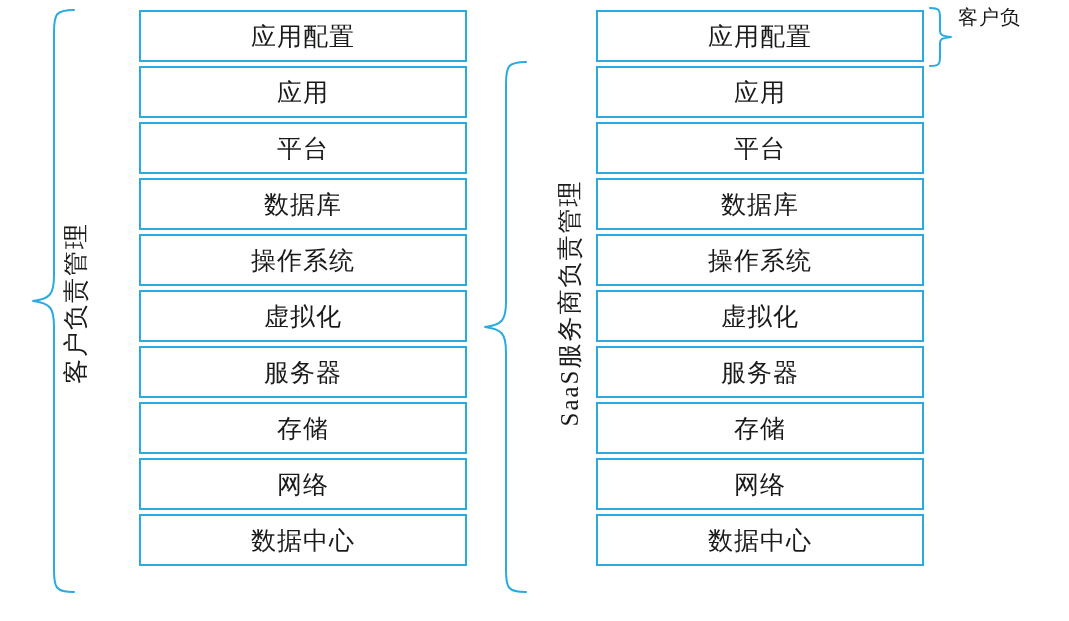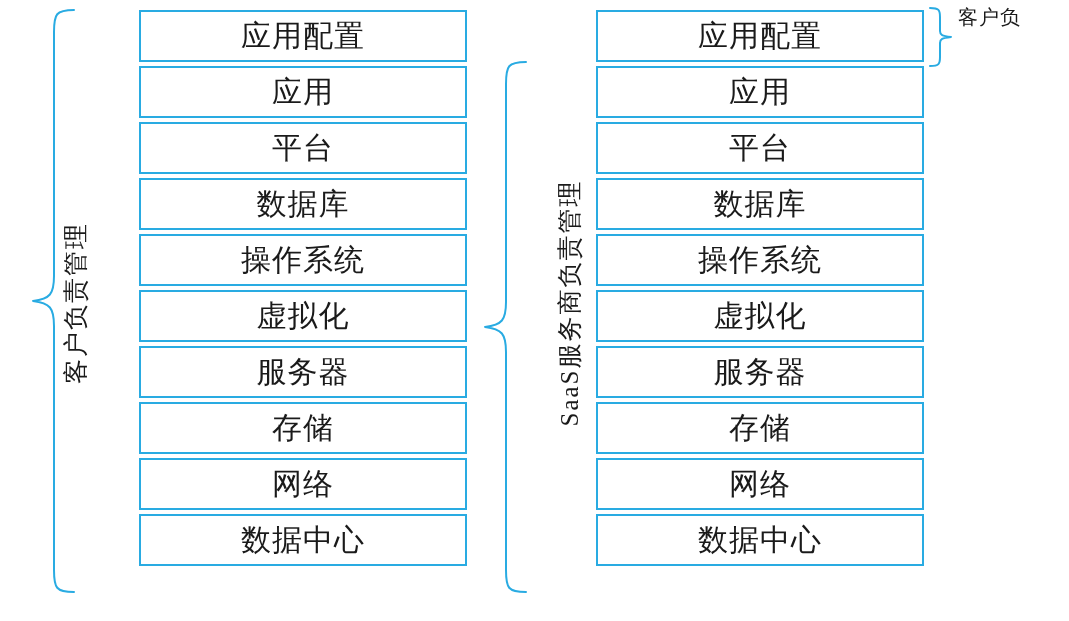--- a/index.html
+++ b/index.html
@@ -32,21 +32,21 @@
     height: 52px;
     box-sizing: border-box;
     border: 2px solid #29abe2;
     background: #ffffff;
     display: flex;
     align-items: center;
     justify-content: center;
   }
   .layer-label {
     font-family: "Liberation Serif", "DejaVu Serif", serif;
-    font-size: 30px;
+    font-size: 25px;
     line-height: 1;
     color: #1a1a1a;
     letter-spacing: 1px;
     white-space: nowrap;
   }
 
   
   .brace-svg {
     position: absolute;
     overflow: visible;

